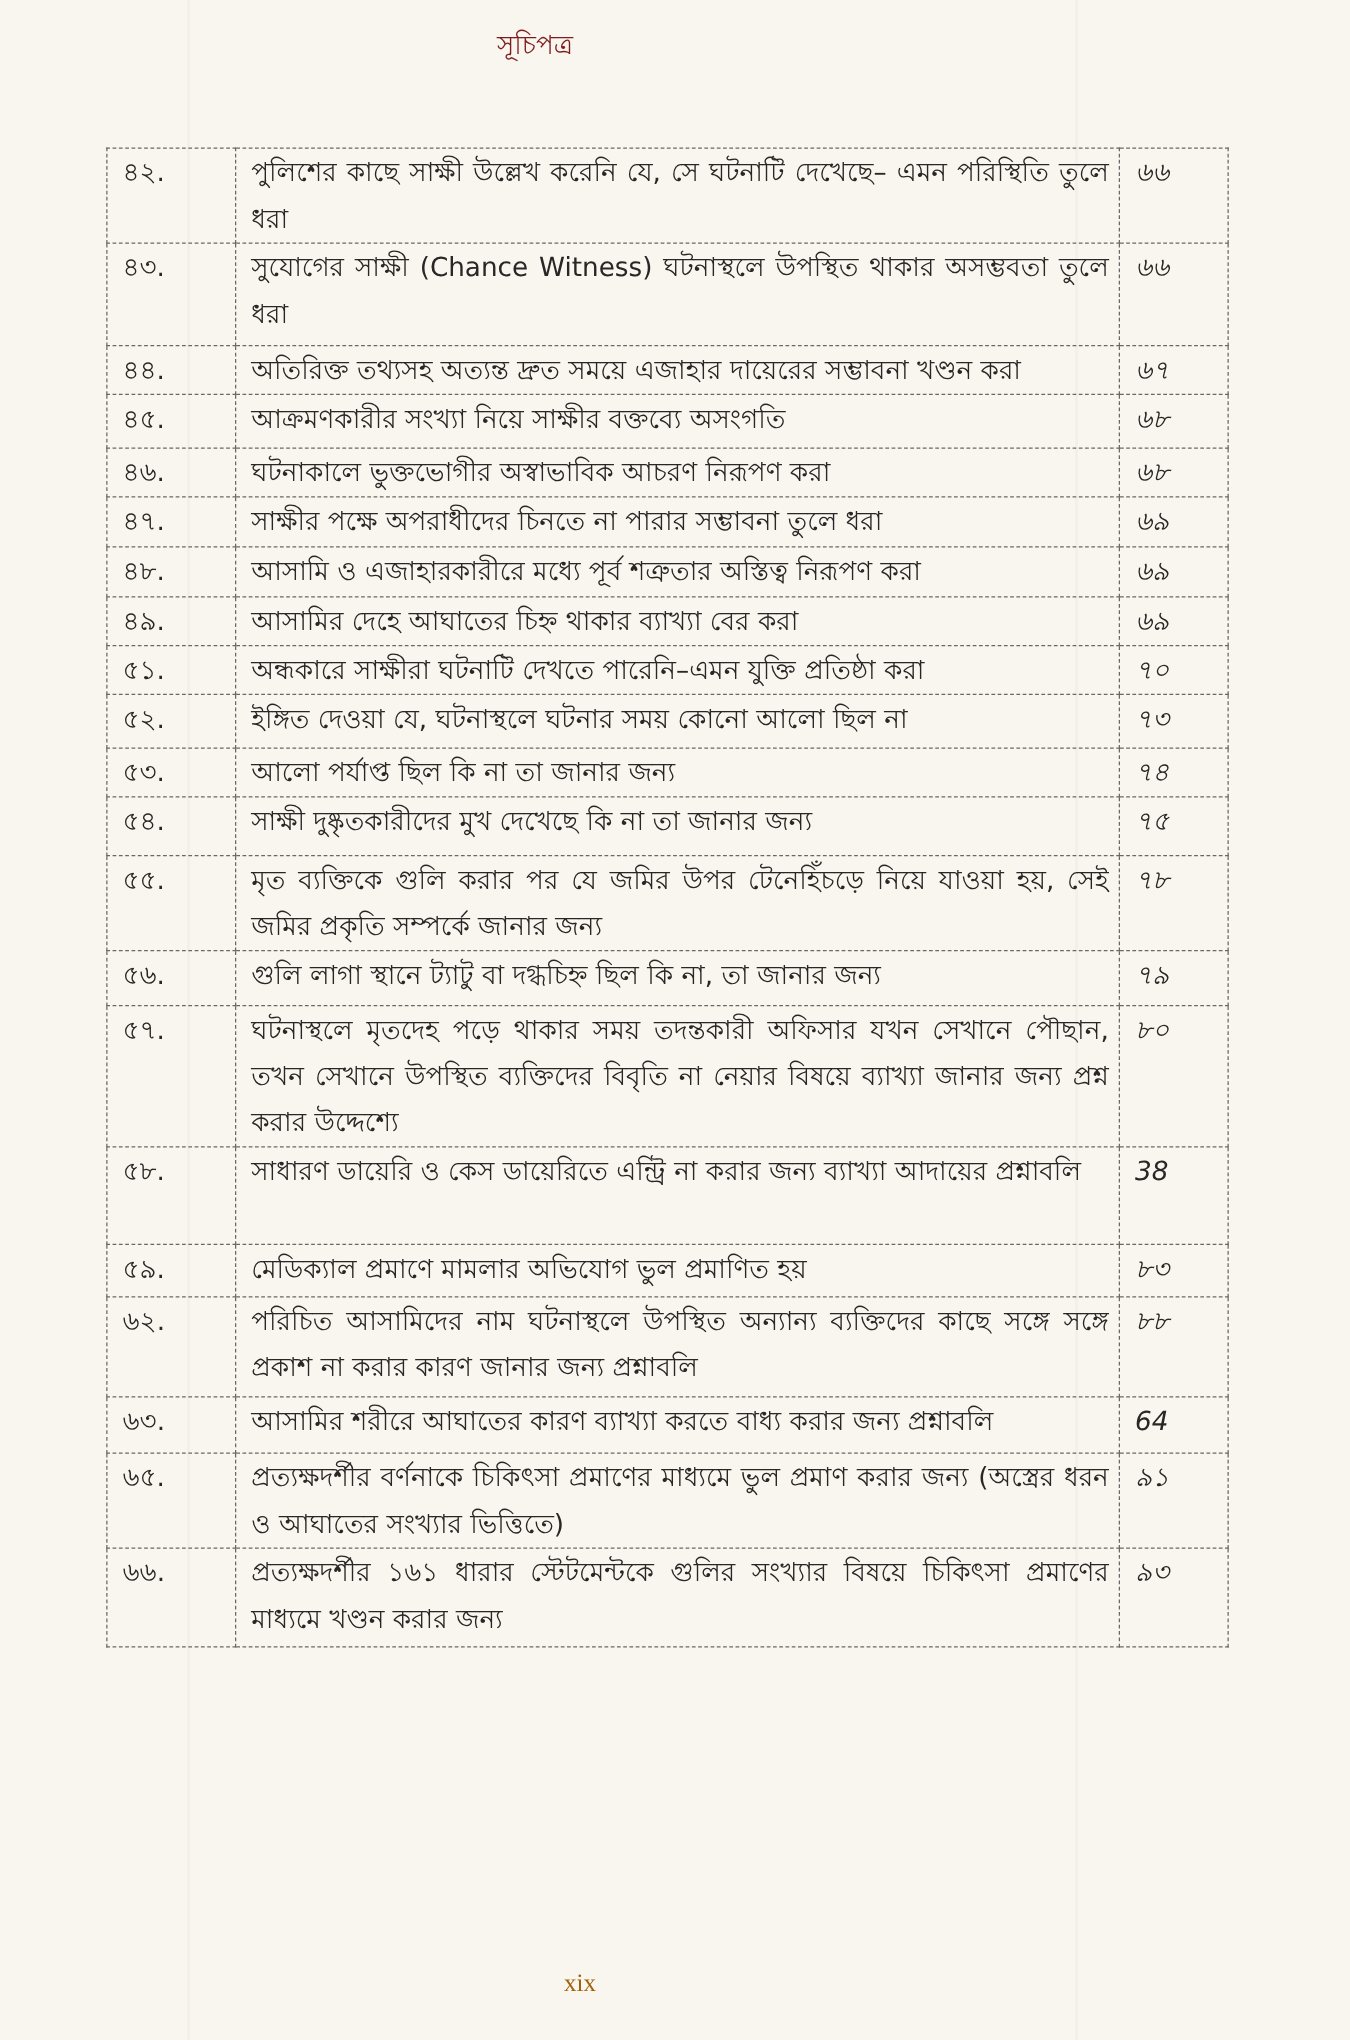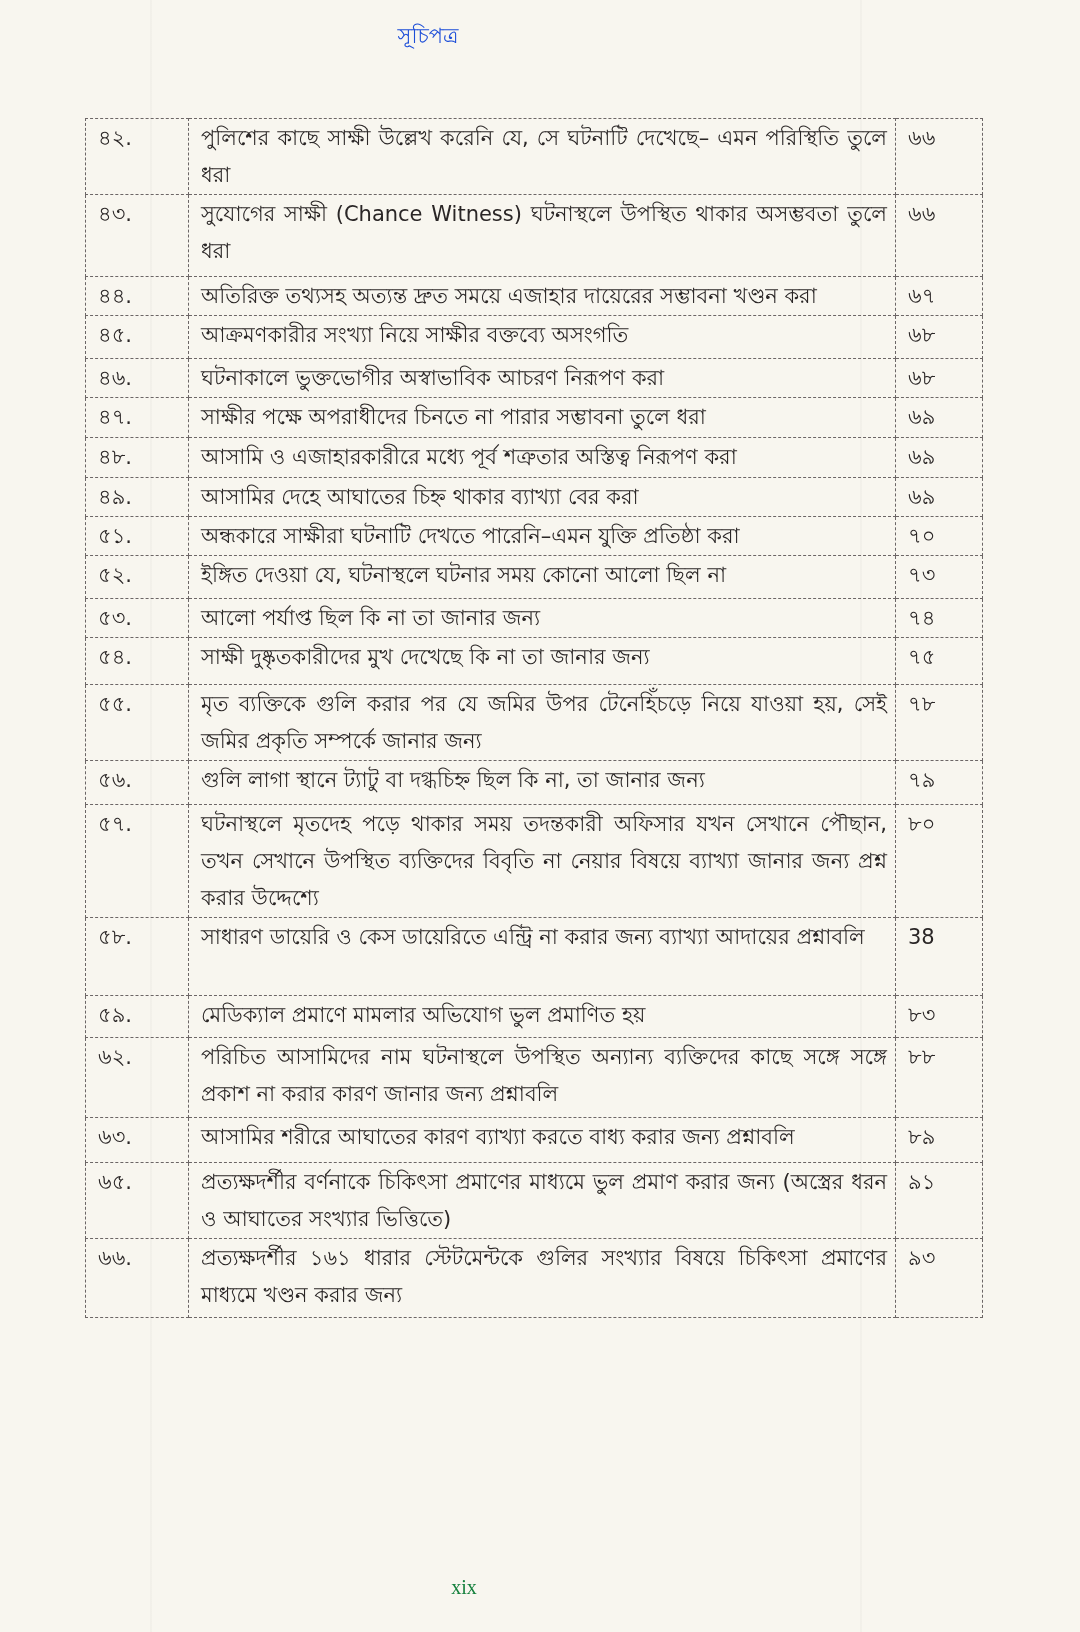--- a/index.html
+++ b/index.html
@@ -12,41 +12,41 @@
     color: #2a2626;
   }
   .ghost {
     position: absolute; left: 0; top: 0; width: 1080px; height: 1632px;
     pointer-events: none;
     background:
       linear-gradient(90deg, transparent 0 150px, rgba(0,0,0,0.025) 150px 152px, transparent 152px 860px, rgba(0,0,0,0.025) 860px 862px, transparent 862px);
   }
   .page-title {
     position: absolute; top: 20px; left: 0; width: 856px;
-    text-align: center; font-size: 21px; color: #1d4ed8;
+    text-align: center; font-size: 21px; color: #7f1d1d;
   }
   .toc-table {
     position: absolute; left: 85px; top: 118px; width: 898px;
     border-collapse: collapse;
     table-layout: fixed;
   }
   .toc-table td {
     border: 1.5px dashed #6c6666;
     vertical-align: top;
     font-size: 21px;
     line-height: 37px;
     padding: 1px 10px 0 10px;
   }
   .toc-table td.num { width: 80px; padding-left: 12px; }
   .toc-table td.title { text-align: justify; text-align-last: left; padding-left: 12px; padding-right: 8px; }
-  .toc-table td.page { width: 64px; padding-left: 12px; }
+  .toc-table td.page { width: 64px; padding-left: 12px; font-style: italic; }
   .footer {
     position: absolute; top: 1576px; left: 0; width: 928px;
     text-align: center; font-family: "Liberation Serif", "DejaVu Serif", serif;
-    font-size: 20px; color: #15803d;
+    font-size: 20px; color: #a16207;
   }
 </style>
 </head>
 <body>
 
 <div class="ghost"></div>
 
 <div class="page-title">সূচিপত্র</div>
 
 <table class="toc-table">
@@ -158,21 +158,21 @@
 
   <tr style="height: 80px;">
     <td class="num">৬২.</td>
     <td class="title">পরিচিত আসামিদের নাম ঘটনাস্থলে উপস্থিত অন্যান্য ব্যক্তিদের কাছে সঙ্গে সঙ্গে প্রকাশ না করার কারণ জানার জন্য প্রশ্নাবলি</td>
     <td class="page">৮৮</td>
   </tr>
 
   <tr style="height: 45px;">
     <td class="num">৬৩.</td>
     <td class="title">আসামির শরীরে আঘাতের কারণ ব্যাখ্যা করতে বাধ্য করার জন্য প্রশ্নাবলি</td>
-    <td class="page">৮৯</td>
+    <td class="page">64</td>
   </tr>
 
 
   <tr style="height: 75px;">
     <td class="num">৬৫.</td>
     <td class="title">প্রত্যক্ষদর্শীর বর্ণনাকে চিকিৎসা প্রমাণের মাধ্যমে ভুল প্রমাণ করার জন্য (অস্ত্রের ধরন ও আঘাতের সংখ্যার ভিত্তিতে)</td>
     <td class="page">৯১</td>
   </tr>
 
   <tr style="height: 79px;">

